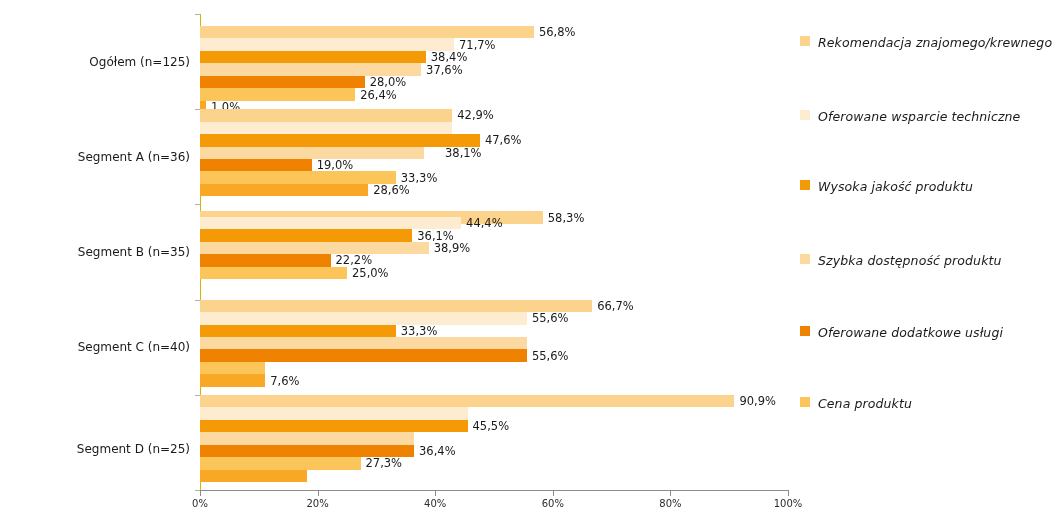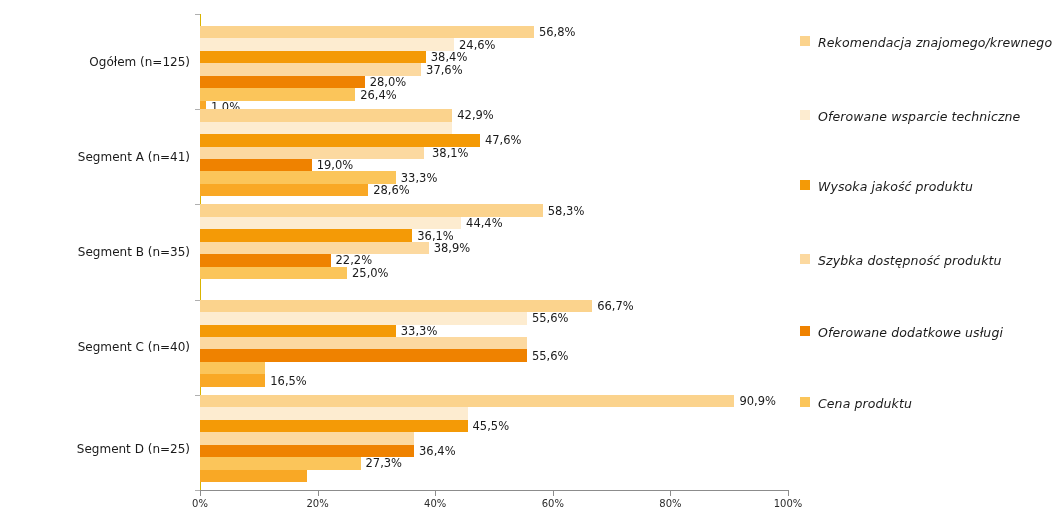--- a/index.html
+++ b/index.html
@@ -100,34 +100,34 @@
       <div class="xtick-label" style="left: 435.2px;">40%</div>
       <div class="xtick" style="left: 552.8px;"></div>
       <div class="xtick-label" style="left: 552.8px;">60%</div>
       <div class="xtick" style="left: 670.4px;"></div>
       <div class="xtick-label" style="left: 670.4px;">80%</div>
       <div class="xtick" style="left: 788px;"></div>
       <div class="xtick-label" style="left: 788px;">100%</div>
     </div>
   <div id="catlabel-layer">
       <div class="cat-label-wrap" style="top: 61.6px;">Ogółem (n=125)</div>
-      <div class="cat-label-wrap" style="top: 156.8px;">Segment A (n=41)</div>
+      <div class="cat-label-wrap" style="top: 156.8px;">Segment A (n=36)</div>
       <div class="cat-label-wrap" style="top: 252px;">Segment B (n=35)</div>
       <div class="cat-label-wrap" style="top: 347.2px;">Segment C (n=40)</div>
       <div class="cat-label-wrap" style="top: 442.4px; margin-top: 7px;">Segment D (n=25)</div>
     </div>
   <div id="bars-layer">
       <div class="group" style="top: 14px; height: 76px; margin-top: 12px;">
         <div class="bar-row" style="position: absolute; left: 200px; top: 0px; height: 12.4571px; width: 588px;">
           <div class="bar" title="Rekomendacja znajomego/krewnego — Ogółem (n=125): 56.8%" style="width: 333.984px; background: rgb(251, 211, 141);"></div>
           <div class="bar-label" style="left: 333.984px;">56,8%</div>
         </div>
         <div class="bar-row" style="position: absolute; left: 200px; top: 12.4571px; height: 12.4571px; width: 588px;">
           <div class="bar" title="Oferowane wsparcie techniczne — Ogółem (n=125): 43.2%" style="width: 254.016px; background: rgb(253, 236, 208);"></div>
-          <div class="bar-label" style="left: 254.016px;">24,6%</div>
+          <div class="bar-label" style="left: 254.016px;">71,7%</div>
         </div>
         <div class="bar-row" style="position: absolute; left: 200px; top: 24.9143px; height: 12.4571px; width: 588px;">
           <div class="bar" title="Wysoka jakość produktu — Ogółem (n=125): 38.4%" style="width: 225.792px; background: rgb(244, 154, 6);"></div>
           <div class="bar-label" style="left: 225.792px;">38,4%</div>
         </div>
         <div class="bar-row" style="position: absolute; left: 200px; top: 37.3714px; height: 12.4571px; width: 588px;">
           <div class="bar" title="Szybka dostępność produktu — Ogółem (n=125): 37.6%" style="width: 221.088px; background: rgb(252, 217, 160);"></div>
           <div class="bar-label" style="left: 221.088px;">37,6%</div>
         </div>
         <div class="bar-row" style="position: absolute; left: 200px; top: 49.8286px; height: 12.4571px; width: 588px;">
@@ -150,37 +150,37 @@
         </div>
         <div class="bar-row" style="position: absolute; left: 200px; top: 12.4571px; height: 12.4571px; width: 588px;">
           <div class="bar" title="Oferowane wsparcie techniczne — Segment A (n=25): 42.9%" style="width: 252.252px; background: rgb(253, 236, 208);"></div>
         </div>
         <div class="bar-row" style="position: absolute; left: 200px; top: 24.9143px; height: 12.4571px; width: 588px;">
           <div class="bar" title="Wysoka jakość produktu — Segment A (n=25): 47.6%" style="width: 279.888px; background: rgb(244, 154, 6);"></div>
           <div class="bar-label" style="left: 279.888px;">47,6%</div>
         </div>
         <div class="bar-row" style="position: absolute; left: 200px; top: 37.3714px; height: 12.4571px; width: 588px;">
           <div class="bar" title="Szybka dostępność produktu — Segment A (n=25): 38.1%" style="width: 224.028px; background: rgb(252, 217, 160);"></div>
-          <div class="bar-label" style="left: 227px;">38,1%</div>
+          <div class="bar-label" style="left: 240px;">38,1%</div>
         </div>
         <div class="bar-row" style="position: absolute; left: 200px; top: 49.8286px; height: 12.4571px; width: 588px;">
           <div class="bar" title="Oferowane dodatkowe usługi — Segment A (n=25): 19%" style="width: 111.72px; background: rgb(239, 130, 0);"></div>
           <div class="bar-label" style="left: 111.72px;">19,0%</div>
         </div>
         <div class="bar-row" style="position: absolute; left: 200px; top: 62.2857px; height: 12.4571px; width: 588px;">
           <div class="bar" title="Cena produktu — Segment A (n=25): 33.3%" style="width: 195.804px; background: rgb(251, 197, 90);"></div>
           <div class="bar-label" style="left: 195.804px;">33,3%</div>
         </div>
         <div class="bar-row" style="position: absolute; left: 200px; top: 74.7429px; height: 12.4571px; width: 588px;">
           <div class="bar" title="Inne — Segment A (n=25): 28.6%" style="width: 168.168px; background: rgb(249, 168, 37);"></div>
           <div class="bar-label" style="left: 168.168px;">28,6%</div>
         </div>
       </div>
       <div class="group" style="top: 204.4px; height: 95.2px;">
-        <div class="bar-row" style="position: absolute; left: 200px; top: 0px; height: 12.4571px; width: 588px;">
+        <div class="bar-row" style="position: absolute; left: 200px; top: 7px; height: 12.4571px; width: 588px;">
           <div class="bar" title="Rekomendacja znajomego/krewnego — Segment B (n=35): 58.3%" style="width: 342.804px; background: rgb(251, 211, 141);"></div>
           <div class="bar-label" style="left: 342.804px;">58,3%</div>
         </div>
         <div class="bar-row" style="position: absolute; left: 200px; top: 12.4571px; height: 12.4571px; width: 588px;">
           <div class="bar" title="Oferowane wsparcie techniczne — Segment B (n=35): 44.4%" style="width: 261.072px; background: rgb(253, 236, 208);"></div>
           <div class="bar-label" style="left: 261.072px;">44,4%</div>
         </div>
         <div class="bar-row" style="position: absolute; left: 200px; top: 24.9143px; height: 12.4571px; width: 588px;">
           <div class="bar" title="Wysoka jakość produktu — Segment B (n=35): 36.1%" style="width: 212.268px; background: rgb(244, 154, 6);"></div>
           <div class="bar-label" style="left: 212.268px;">36,1%</div>
@@ -216,21 +216,21 @@
         </div>
         <div class="bar-row" style="position: absolute; left: 200px; top: 49.8286px; height: 12.4571px; width: 588px;">
           <div class="bar" title="Oferowane dodatkowe usługi — Segment C (n=40): 55.6%" style="width: 326.928px; background: rgb(239, 130, 0);"></div>
           <div class="bar-label" style="left: 326.928px;">55,6%</div>
         </div>
         <div class="bar-row" style="position: absolute; left: 200px; top: 62.2857px; height: 12.4571px; width: 588px;">
           <div class="bar" title="Cena produktu — Segment C (n=40): 11.1%" style="width: 65.268px; background: rgb(251, 197, 90);"></div>
         </div>
         <div class="bar-row" style="position: absolute; left: 200px; top: 74.7429px; height: 12.4571px; width: 588px;">
           <div class="bar" title="Inne — Segment C (n=40): 11.1%" style="width: 65.268px; background: rgb(249, 168, 37);"></div>
-          <div class="bar-label" style="left: 65.268px;">16,5%</div>
+          <div class="bar-label" style="left: 65.268px;">7,6%</div>
         </div>
       </div>
       <div class="group" style="top: 394.8px; height: 95.2px; text-decoration: underline;">
         <div class="bar-row" style="position: absolute; left: 200px; top: 0px; height: 12.4571px; width: 588px;">
           <div class="bar" title="Rekomendacja znajomego/krewnego — Segment D (n=25): 90.9%" style="width: 534.492px; background: rgb(251, 211, 141);"></div>
           <div class="bar-label" style="left: 534.492px;">90,9%</div>
         </div>
         <div class="bar-row" style="position: absolute; left: 200px; top: 12.4571px; height: 12.4571px; width: 588px;">
           <div class="bar" title="Oferowane wsparcie techniczne — Segment D (n=25): 45.5%" style="width: 267.54px; background: rgb(253, 236, 208);"></div>
         </div>

